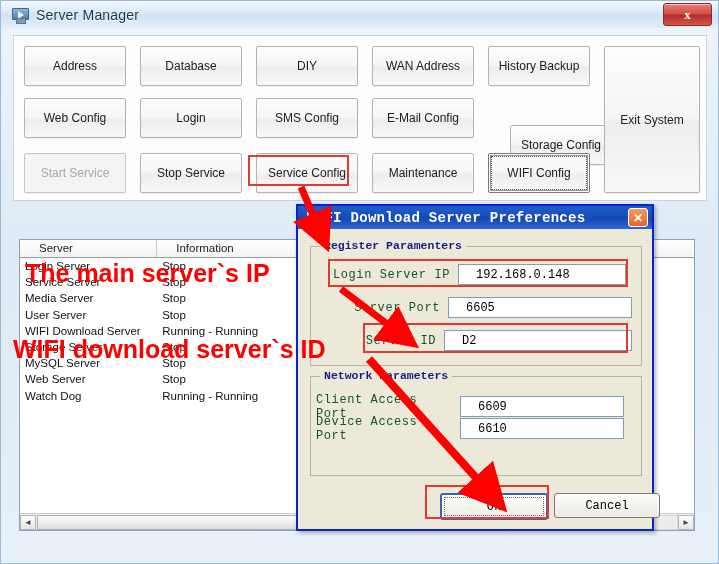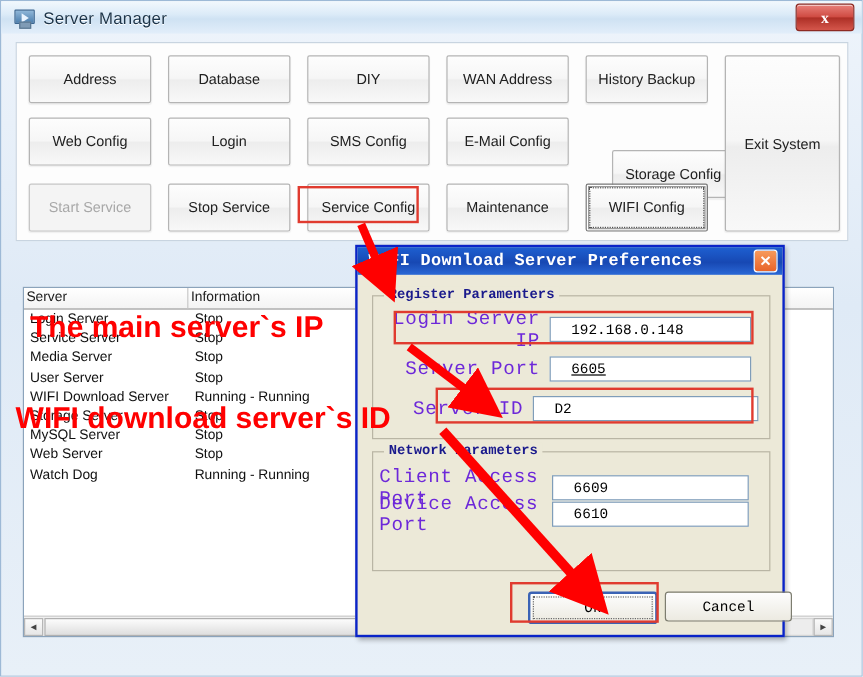--- a/index.html
+++ b/index.html
@@ -85,21 +85,21 @@
     position:absolute;left:18px;top:238px;width:676px;height:292px;
     background:#ffffff;border:1px solid #8ba3bb;box-sizing:border-box;
   }
   #list-header{
     display:flex;height:17px;
     background:linear-gradient(180deg,#ffffff,#f3f3f3);
     border-bottom:1px solid #9a9a9a;
     font-size:11.5px;color:#202020;
   }
   #list-header .col{
-    padding-left:2px;line-height:17px;
+    padding-left:19px;line-height:17px;
     border-right:1px solid #c9c9c9;box-sizing:border-box;overflow:hidden;white-space:nowrap;
   }
   .c1{width:138px;}
   .c2{width:170px;}
   .c3{width:370px;border-right:none !important;}
   .row{display:flex;height:16.2px;font-size:11.5px;color:#111;}
   .row .cell{padding-left:5px;line-height:16.2px;box-sizing:border-box;overflow:hidden;white-space:nowrap;}
   #hscroll{
     position:absolute;left:0;bottom:0;height:16px;right:0;
     background:#f0f0f0;border-top:1px solid #ccc;display:flex;align-items:center;
@@ -143,21 +143,21 @@
   }
   .groupbox{
     position:absolute;border:1px solid #b9b5a4;box-sizing:border-box;
   }
   .group-legend{
     position:absolute;top:-8px;left:9px;background:#ece9d8;padding:0 4px;
     font-size:11.5px;color:#1a1a8c;font-family:"Liberation Mono",monospace;font-weight:bold;
   }
   .field-row{position:absolute;display:flex;align-items:center;}
   .field-label{
-    font-size:16px;color:#6d28d9;font-family:"Liberation Mono",monospace;
+    font-size:12px;color:#14532d;font-family:"Liberation Mono",monospace;
     text-align:right;letter-spacing:.6px;
   }
   .field-input{
     background:#ffffff;border:1px solid #7f9db9;box-sizing:border-box;
     font-size:12px;color:#000;padding:0 17px;
     font-family:"Liberation Mono",monospace;
     line-height:19px;height:21px;
   }
   .dlg-btn{
     position:absolute;height:23px;width:104px;
@@ -295,21 +295,21 @@
       <span class="group-legend">Register Paramenters</span>
     </div>
 
     <div class="field-row" style="left:24px;top:58px;width:310px;height:21px;">
       <span class="field-label" style="width:128px;">Login Server IP</span>
       <input class="field-input" style="width: 168px; margin-left: 8px;" value="192.168.0.148">
     </div>
 
     <div class="field-row" style="left:24px;top:91px;width:310px;height:21px;">
       <span class="field-label" style="width:128px;">Server Port</span>
-      <input class="field-input" style="width: 168px; margin-left: 8px; text-decoration: underline;" value="6605">
+      <input class="field-input" style="width: 184px; margin-left: 8px;" value="6605">
     </div>
 
     <div class="field-row" style="left:24px;top:124px;width:310px;height:21px;">
       <span class="field-label" style="width:128px;">Server ID</span>
       <input class="field-input" style="width: 192px; margin-left: 8px;" value="D2">
     </div>
 
     <div class="groupbox" style="left:12px;top:170px;width:332px;height:100px;">
       <span class="group-legend">Network Parameters</span>
     </div>

